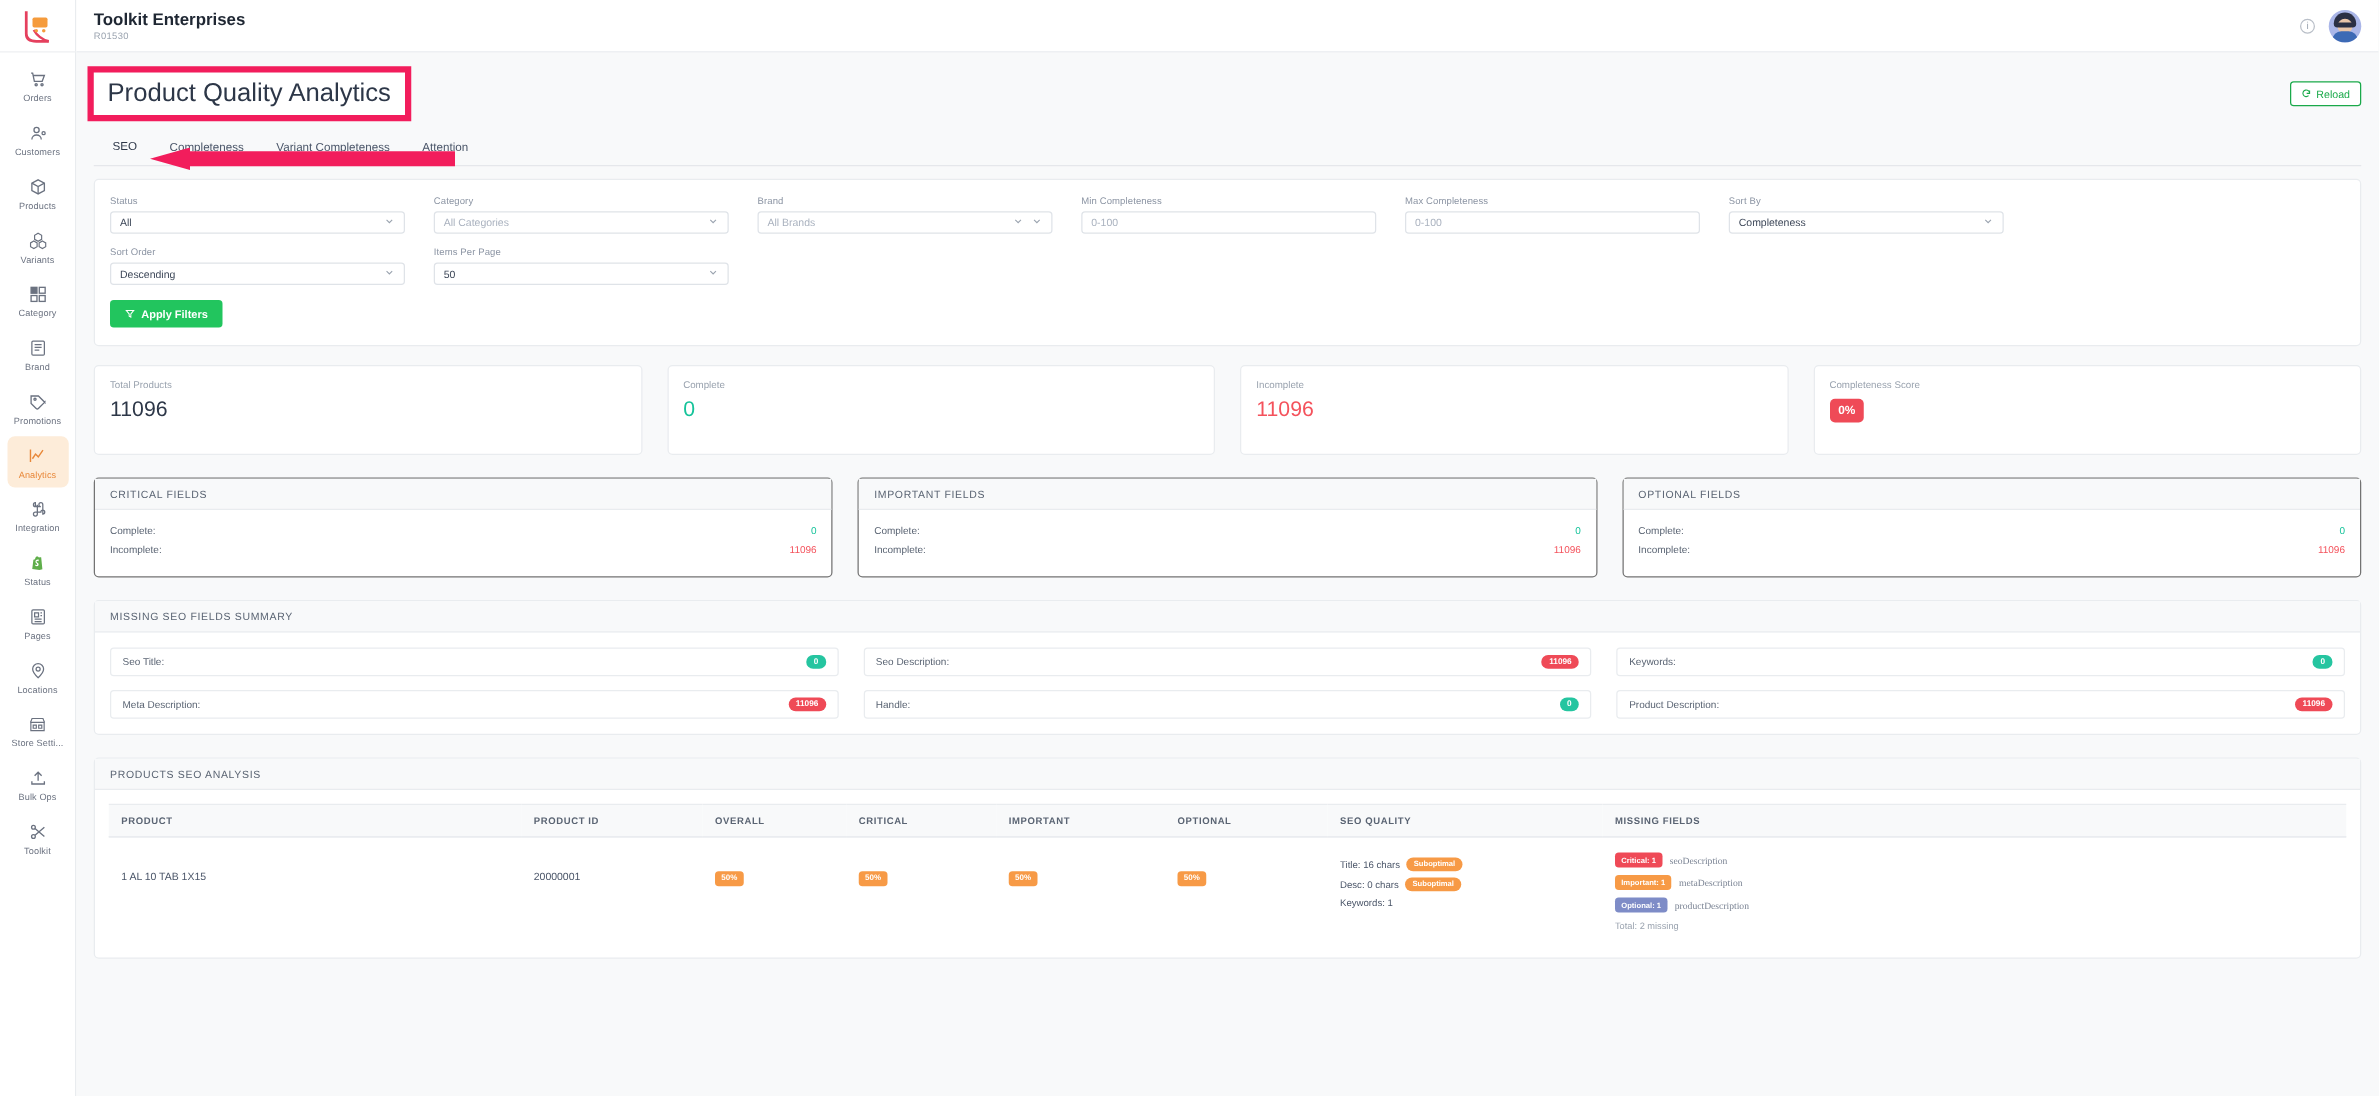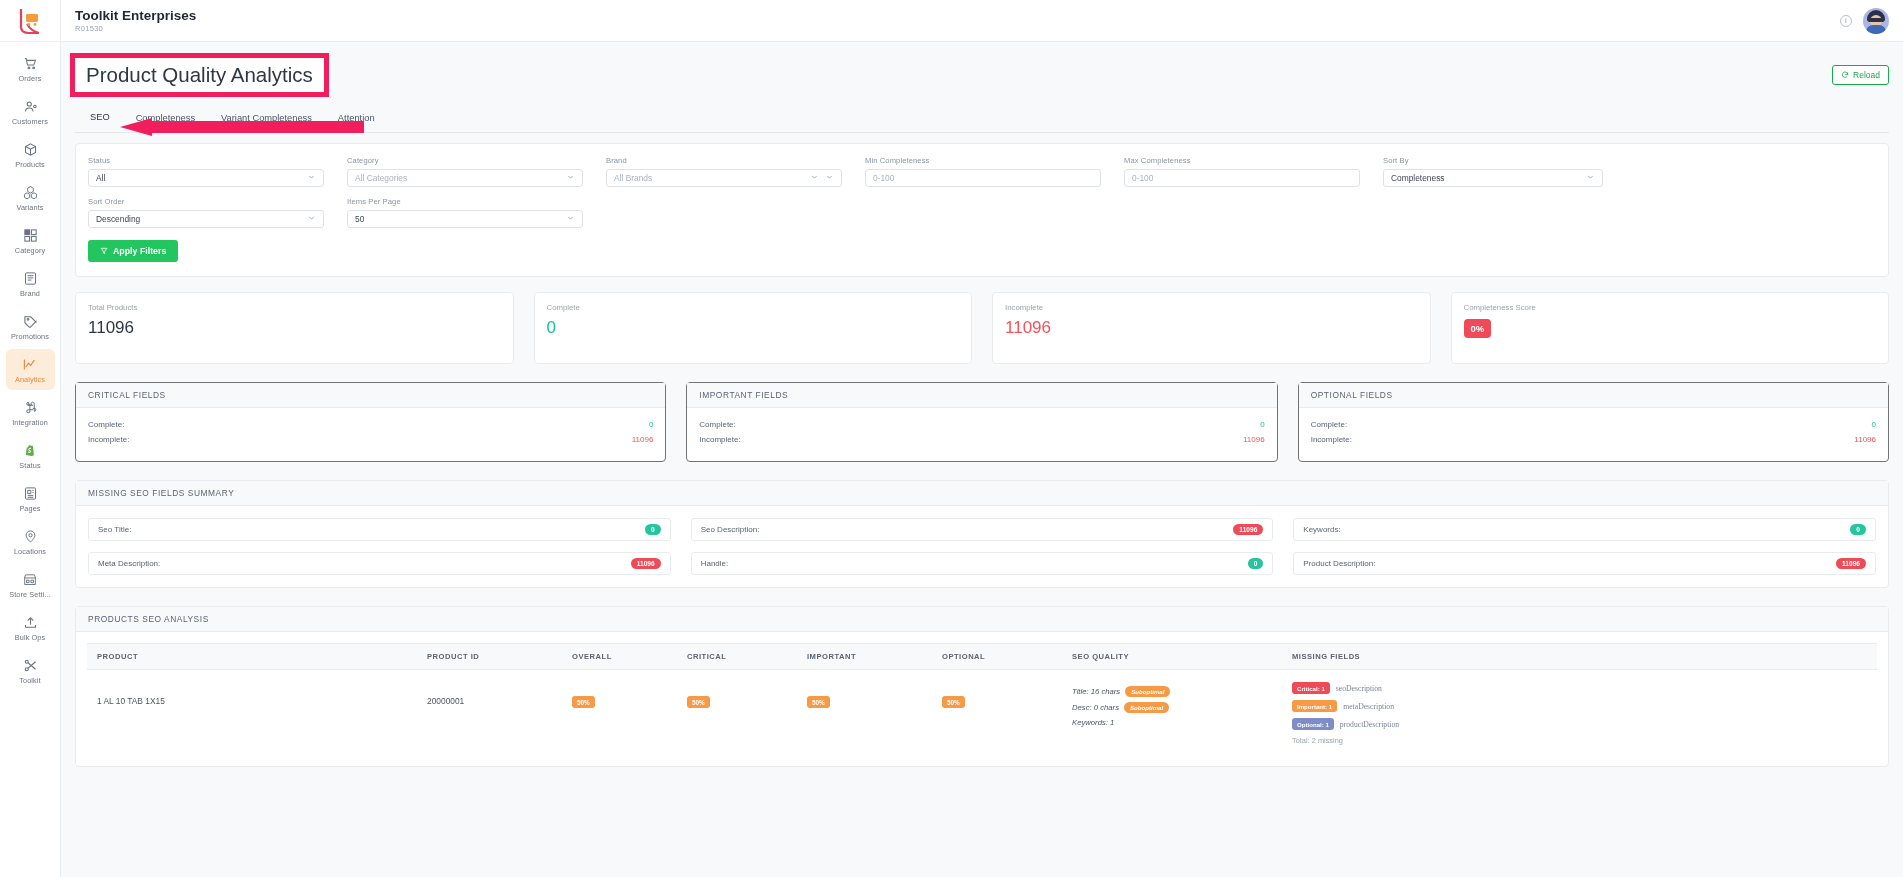--- a/index.html
+++ b/index.html
@@ -203,21 +203,21 @@
   thead th {
     background: #f8f9fa; border-top: 1px solid #e9ecef; border-bottom: 1px solid #e9ecef;
     font-size: 7.6px; color: #5a6473; letter-spacing: .5px;
     text-align: left; padding: 8px 10px; font-weight: bold;
   }
   tbody td { padding: 10px; font-size: 8.4px; color: #4a5568; vertical-align: top; }
   .pct-badge {
     display: inline-block; background: #f79a46; color: #fff;
     font-size: 6.4px; font-weight: bold; padding: 2.5px 5px; border-radius: 3px;
   }
-  .quality-line { font-size: 7.7px; color: #4a5568; margin-bottom: 5px; display: flex; align-items: center; gap: 5px; font-style: italic; }
+  .quality-line { font-size: 7.7px; color: #4a5568; margin-bottom: 5px; display: flex; align-items: center; gap: 5px; }
   .tag-subopt {
     background: #f79a46; color: #fff; font-size: 6.1px; font-weight: bold;
     border-radius: 7px; padding: 2px 6px;
   }
   .missing-line { display: flex; align-items: center; gap: 6px; margin-bottom: 6px; }
   .mtag { font-size: 6.1px; font-weight: bold; color: #fff; border-radius: 3px; padding: 2.5px 5px; }
   .mtag.critical { background: #ef4a57; }
   .mtag.important { background: #f79a46; }
   .mtag.optional { background: #7e8cc7; }
   .mfield { font-size: 7.7px; color: #7b8494; font-family: Liberation Serif, serif; }

